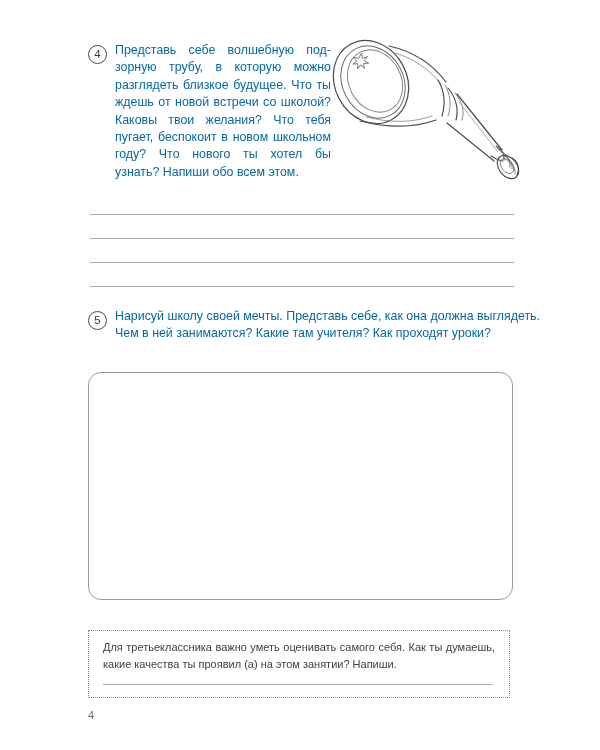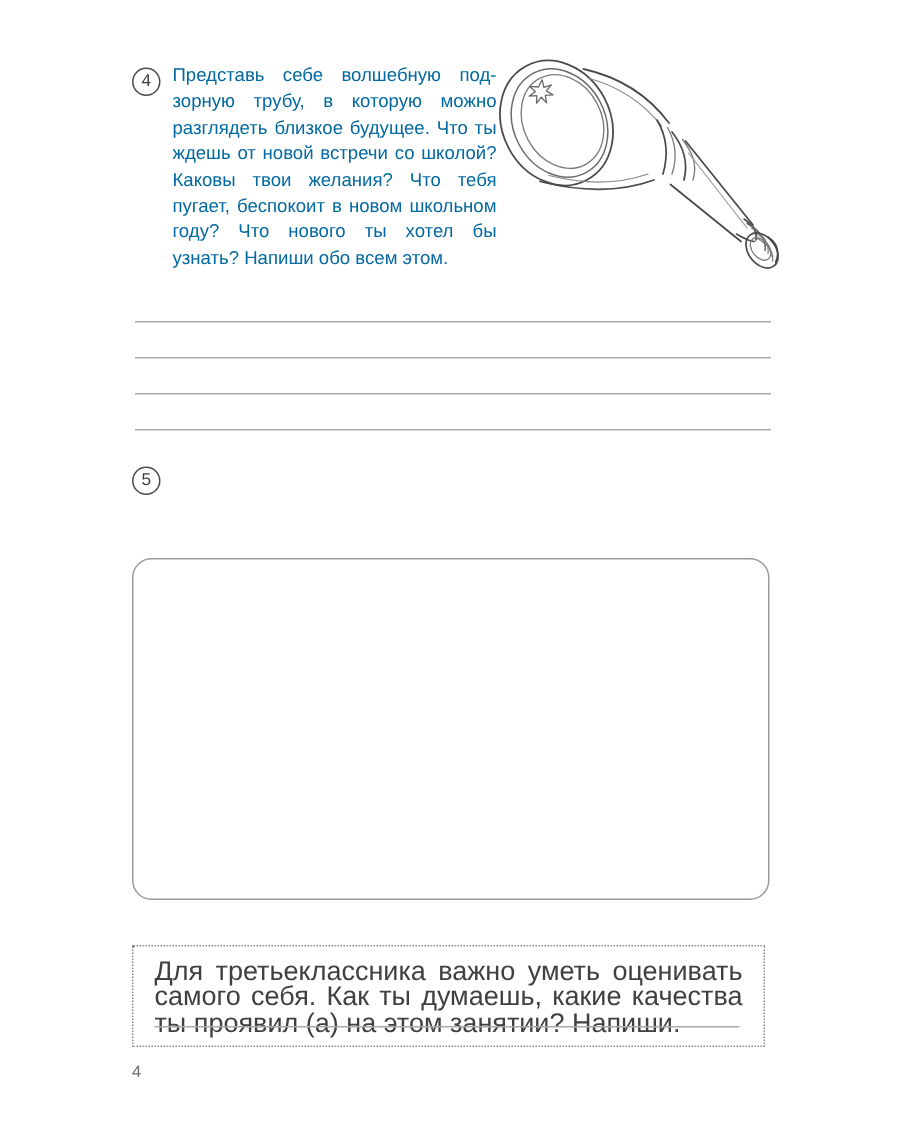--- a/index.html
+++ b/index.html
@@ -105,21 +105,21 @@
     height: 68px;
     border: 1px dotted #8c8c8c;
     box-sizing: border-box;
     background: #ffffff;
   }
   .reflection-text {
     position: absolute;
     left: 14px;
     top: 8px;
     width: 392px;
-    font-size: 18px;
+    font-size: 11px;
     line-height: 17.4px;
     color: #404040;
     text-align: justify;
     text-justify: inter-word;
   }
   .reflection-line {
     position: absolute;
     left: 14px;
     top: 53px;
     width: 390px;
@@ -208,20 +208,21 @@
 
   <div class="writing-lines">
     <div class="wline l0"></div>
     <div class="wline l1"></div>
     <div class="wline l2"></div>
     <div class="wline l3"></div>
   </div>
 
   <div class="exercise" id="ex5">
     <div class="badge">5</div>
+    <div class="prompt">Нарисуй школу своей мечты. Представь себе, как она должна вы­глядеть. Чем в ней занимаются? Какие там учителя? Как проходят уроки?</div>
   </div>
 
   <div class="drawing-box"></div>
 
   <div class="reflection-box">
     <div class="reflection-text">Для третьеклассника важно уметь оценивать самого себя. Как ты думаешь, какие качества ты проявил (а) на этом занятии? Напиши.</div>
     <div class="reflection-line"></div>
   </div>
 
   <div class="page-number">4</div>

